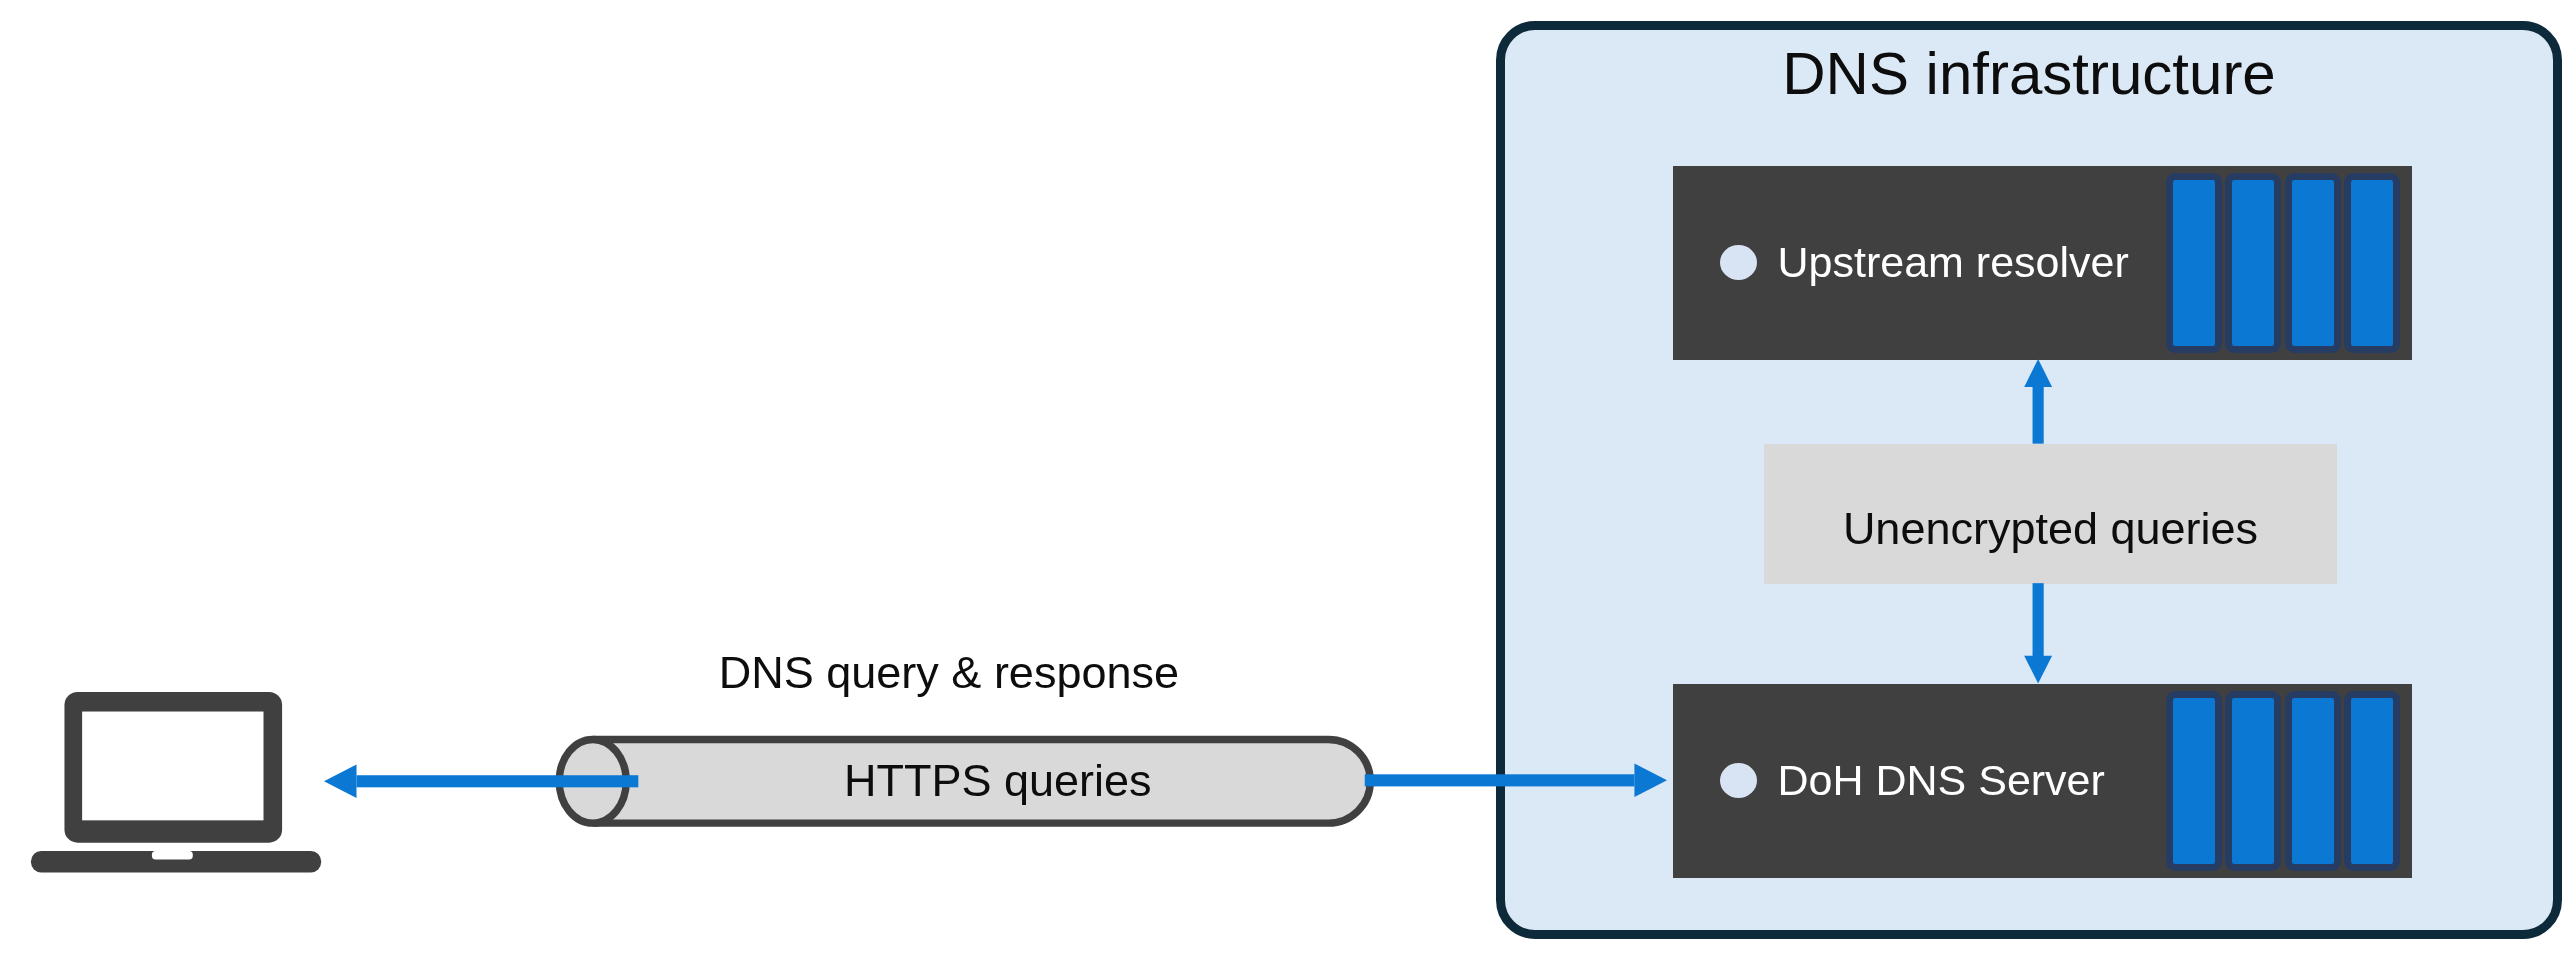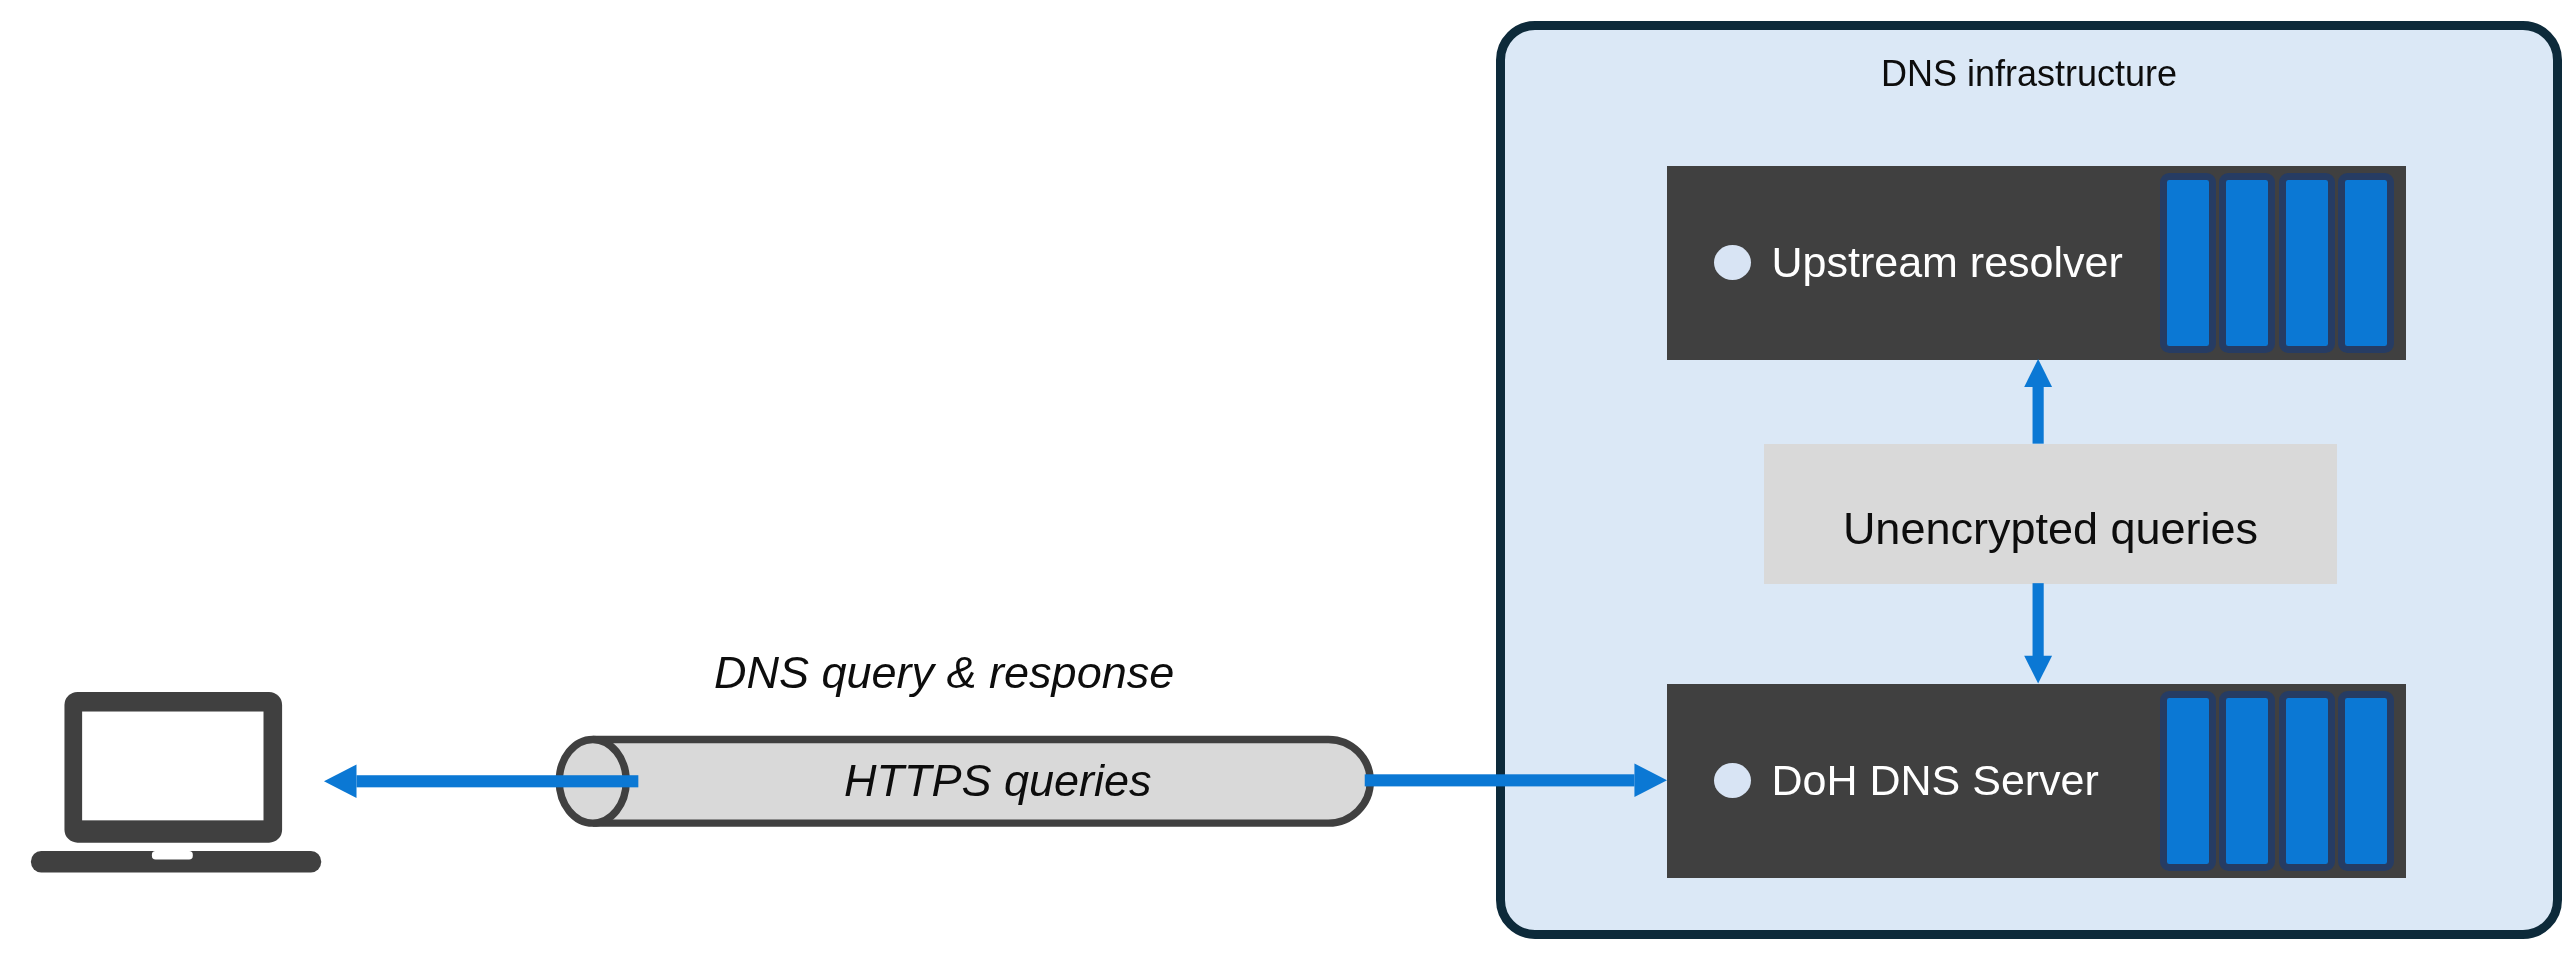--- a/index.html
+++ b/index.html
@@ -5,32 +5,32 @@
   :root{
     --canvas-bg:#ffffff; --accent-blue:#0b78d4; --dark-gray:#404040;
     --light-gray:#d9d9d9; --stripe-navy:#263c63; --infra-fill:#dbe8f6;
     --infra-border:#0d2a3a; --led:#d8e4f4; --text-dark:#0d0d0d; --text-light:#ffffff;
   }
   *{box-sizing:border-box; margin:0; padding:0;}
   body{background:#fff; font-family:"Liberation Sans", sans-serif;}
   .canvas{position:relative; width:2576px; height:958px; background:var(--canvas-bg); overflow:hidden;}
 
   
-  .float-label{position:absolute; text-align:left; font-size:45px; color:var(--text-dark); line-height:52px; white-space:nowrap;font-style:italic;}
+  .float-label{position:absolute; text-align:right; font-size:45px; color:var(--text-dark); line-height:52px; white-space:nowrap;}
   .lbl-query{left:714px; top:647px; width:465px;}
   .lbl-tunnel{left:844px; top:755px; width:279px; z-index:10;}
 
   
   .infra-box{position:absolute; left:1496px; top:20.5px; width:1066px; height:918px;
     background:var(--infra-fill); border:9.3px solid var(--infra-border); border-radius:39px; z-index:1;}
   .infra-title{position:absolute; left:0; top:18.6px; width:100%; text-align:center;
-    font-size:36px; line-height:52px; color:var(--text-dark); white-space:nowrap;}
+    font-size:60px; line-height:52px; color:var(--text-dark); white-space:nowrap;}
 
   
-  .server{position:absolute; left:162px; width:739px; height:194px; background:var(--dark-gray);
+  .server{position:absolute; left:168px; width:739px; height:194px; background:var(--dark-gray);
     display:flex; align-items:center; padding-left:47px;}
   .server.upstream{top:136px;}
   .server.doh{top:654px;text-align:right;}
   .led{width:37px; height:35px; border-radius:50%; background:var(--led); flex:0 0 auto; margin-right:20.5px;}
   .server-label{font-size:43px; color:var(--text-light); white-space:nowrap;}
   .disk-array{position:absolute; right:12px; top:7.4px; bottom:6.5px; width:234px; display:flex; gap:3.7px;}
   .stripe{flex:1; background:var(--accent-blue); border:7.4px solid var(--stripe-navy); border-radius:9.3px;}
 
   
   .query-box{position:absolute; left:259px; top:414px; width:573px; height:140px; background:var(--light-gray);

